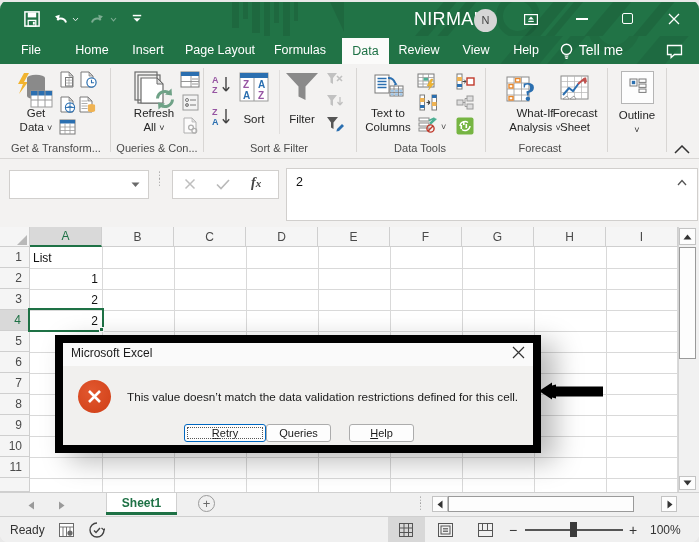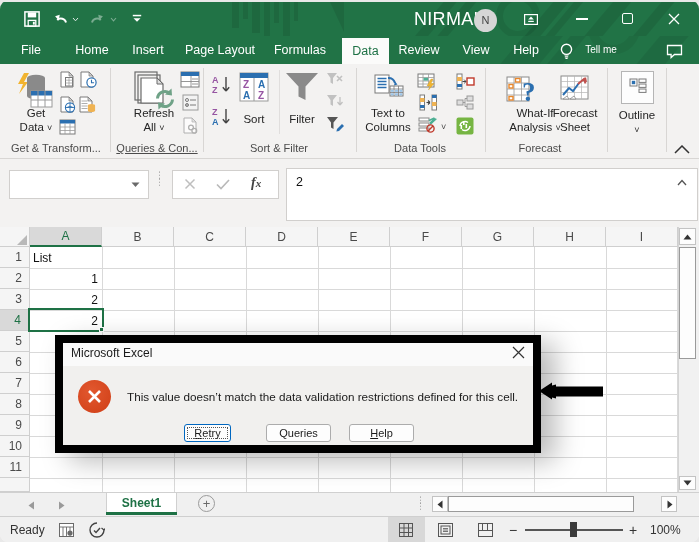--- a/index.html
+++ b/index.html
@@ -124,37 +124,37 @@
   <div class="mtab" style="left:272px;width:56px;">Formulas</div>
   <div class="mtab" style="left:182px;width:76px;">Page Layout</div>
   <div id="datatab" style="left:342px;width:47px;">Data</div>
   <div class="mtab" style="left:396px;width:46px;">Review</div>
   <div class="mtab" style="left:456px;width:40px;">View</div>
   <div class="mtab" style="left:508px;width:36px;">Help</div>
   <svg class="abs" style="left:559px;top:7px;" width="15" height="17" viewBox="0 0 15 17">
     <circle cx="7.5" cy="6.3" r="5.1" fill="none" stroke="#fff" stroke-width="1.4"></circle>
     <path d="M5.5 12 h4 M5.8 13.8 h3.4 M6.4 15.5 h2.2" stroke="#fff" stroke-width="1.2" fill="none"></path>
   </svg>
-  <div class="mtab" style="left:578px;width:46px;font-size:10px;">Tell me</div>
+  <div class="mtab" style="left:578px;width:46px;font-size:14px;">Tell me</div>
   <svg class="abs" style="left:666px;top:8px;" width="17" height="15" viewBox="0 0 17 15">
     <path d="M1.5 1.5 h14 v9 h-7 l-3.4 3 v-3 h-3.6 Z" fill="none" stroke="#fff" stroke-width="1.3"></path>
   </svg>
 </div>
 
 <div id="ribbon">
 
   <div class="gdiv" style="left:110px;"></div>
   <div class="gdiv" style="left:203px;"></div>
   <div class="gdiv" style="left:356px;"></div>
   <div class="gdiv" style="left:485px;"></div>
   <div class="gdiv" style="left:607px;"></div>
   <div class="gdiv" style="left:666px;"></div>
 
   <div class="glabel" style="left:2px;width:108px;">Get &amp; Transform...</div>
-  <div class="glabel" style="left:110px;width:94px;text-decoration:underline;">Queries &amp; Con...</div>
+  <div class="glabel" style="left:110px;width:94px;">Queries &amp; Con...</div>
   <div class="glabel" style="left:222px;width:114px;">Sort &amp; Filter</div>
   <div class="glabel" style="left:372px;width:96px;">Data Tools</div>
   <div class="glabel" style="left:495px;width:90px;">Forecast</div>
 
   <svg class="abs" style="left:14px;top:6px;" width="40" height="40" viewBox="0 0 40 40">
     <path d="M10 3 L4 14 L9 14 L5 24 L14 12 L10 12 L15 3 Z" fill="#f2b430"></path>
     <ellipse cx="22" cy="8" rx="9" ry="3.2" fill="#8a8a8a"></ellipse>
     <path d="M13 8 v18 a9 3.2 0 0 0 18 0 v-18" fill="#8a8a8a"></path>
     <rect x="17" y="21" width="21" height="16" fill="#fff" stroke="#9a9a9a"></rect>
     <rect x="17" y="21" width="21" height="4.5" fill="#2b6fb0"></rect>
@@ -450,21 +450,21 @@
   <div id="dlg">
     <div id="dlgtitle">Microsoft Excel</div>
     <svg class="abs" style="left:449px;top:3px;" width="13" height="13" viewBox="0 0 13 13">
             <path d="M1 1 L12 12 M12 1 L1 12" stroke="#333" stroke-width="1.2"></path>
           </svg>
     <div class="abs" style="left:15px;top:37px;width:33px;height:33px;border-radius:50%;background:radial-gradient(circle at 40% 35%,#e2582f,#cf3e16);"></div>
     <svg class="abs" style="left:24px;top:46px;" width="15" height="15" viewBox="0 0 15 15">
             <path d="M2 2 L13 13 M13 2 L2 13" stroke="#fff" stroke-width="2.6"></path>
           </svg>
     <div class="abs" style="left:64px;top:47px;font-size:11.7px;color:#1a1a1a;white-space:nowrap;">This value doesn’t match the data validation restrictions defined for this cell.</div>
-    <div class="dbtn" style="left:121px;width:47px;border:1.5px solid #0067c0;outline:1px dotted #555;outline-offset:-4px;"><span style="text-decoration:underline;">R</span>etry</div>
+    <div class="dbtn" style="left:121px;width:82px;border:1.5px solid #0067c0;outline:1px dotted #555;outline-offset:-4px;"><span style="text-decoration:underline;">R</span>etry</div>
     <div class="dbtn" style="left:203px;width:65px;">Queries</div>
     <div class="dbtn" style="left:286px;width:65px;"><span style="text-decoration:underline;">H</span>elp</div>
   </div>
 </div>
 
 <svg class="abs" style="left:538px;top:378px;" width="66" height="26" viewBox="0 0 66 26">
   <path d="M1 13 L14 4.5 L14 7.5 L18 6.5 L18 8.5 L65 8.5 L65 18.5 L18 18.5 L18 20.5 L14 19.5 L14 21.5 Z" fill="#000"></path>
 </svg>
 
 <div id="sheetrow">

